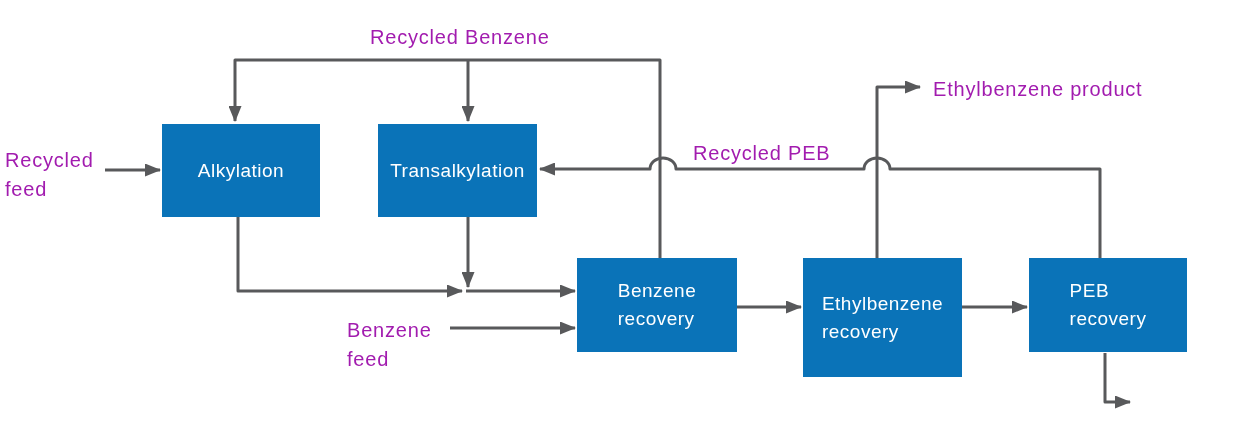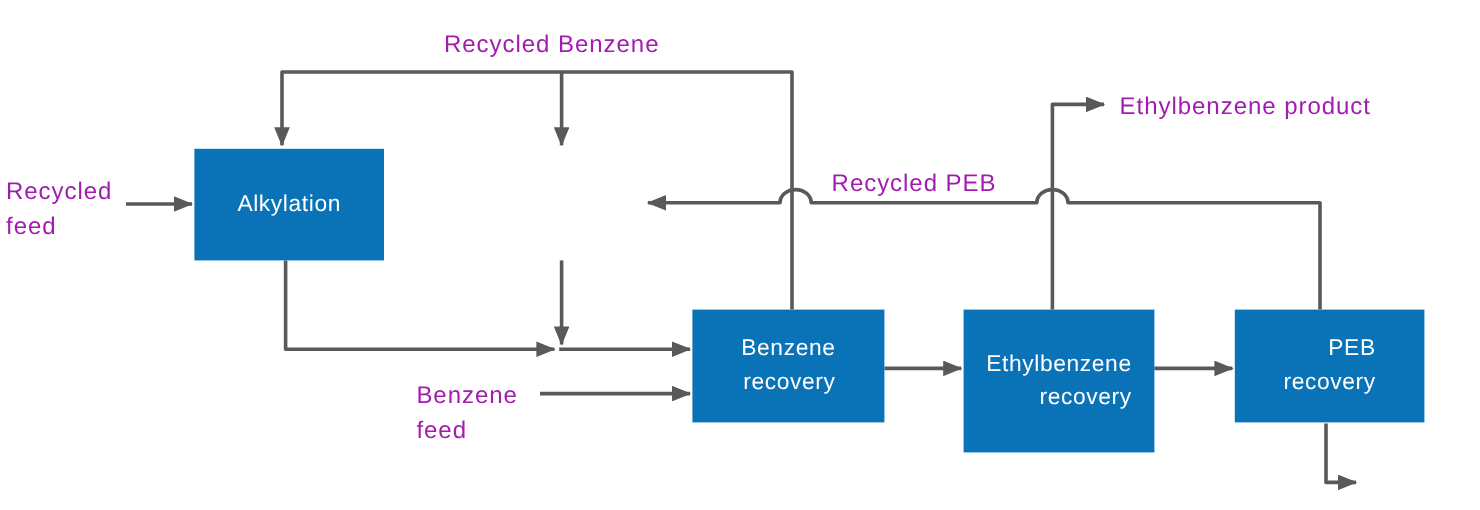--- a/index.html
+++ b/index.html
@@ -22,21 +22,21 @@
     width: 1233px;
     height: 425px;
   }
   .box {
     position: absolute;
     background: #0a73b8;
     color: #ffffff;
     display: flex;
     align-items: center;
     justify-content: center;
-    text-align: right;
+    text-align: left;
     font-size: 19px;
     line-height: 28px;
     letter-spacing: 0.5px;
     white-space: pre-line;
   }
   .lbl {
     position: absolute;
     color: #a21caf;
     font-size: 20px;
     line-height: 29px;
@@ -68,20 +68,23 @@
       <path d="M737,307 L801,307" marker-end="url(#arw)"></path>
       <path d="M962,307 L1027,307" marker-end="url(#arw)"></path>
       <path d="M1105,353 L1105,402 L1130,402" marker-end="url(#arw)"></path>
     </g>
   </svg>
 
   <div class="box" style="left:162px; top:124px; width:158px; height:93px">
     <span>Alkylation</span>
   </div>
 
+  <div class="box" style="left:378px; top:124px; width:159px; height:93px">
+    <span>Transalkylation</span>
+  </div>
 
   <div class="box" style="left:577px; top:258px; width:160px; height:94px">
     <span>Benzene
 recovery</span>
   </div>
 
   <div class="box" style="left:803px; top:258px; width:159px; height:119px">
     <span>Ethylbenzene
 recovery</span>
   </div>

